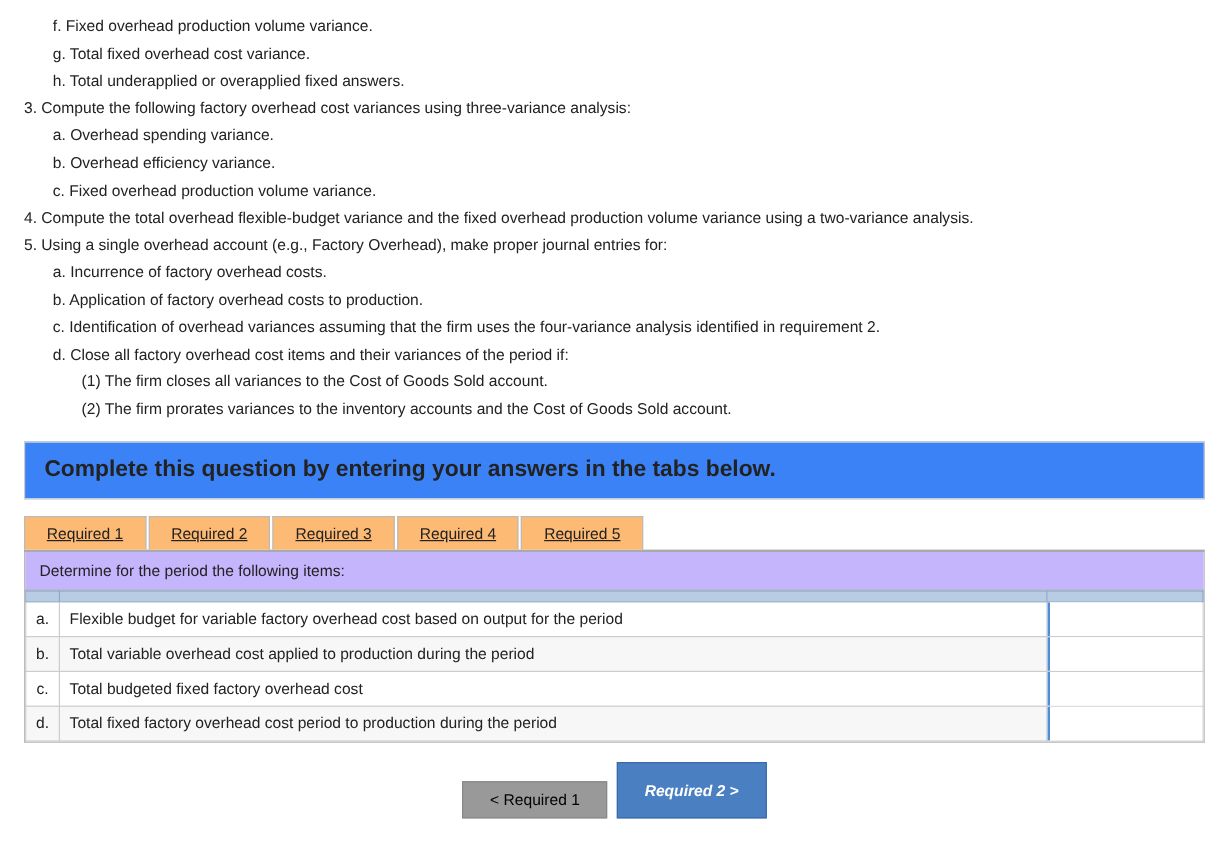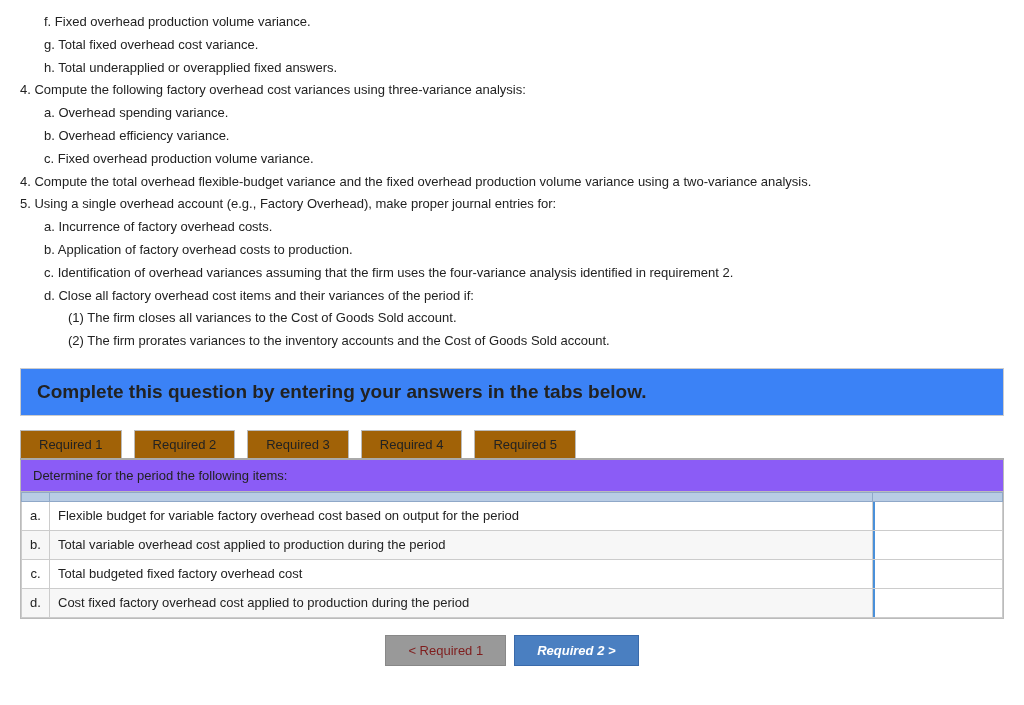--- a/index.html
+++ b/index.html
@@ -40,32 +40,33 @@
     }
     .tabs-container {
       display: flex;
       border-bottom: 2px solid #aaa;
       margin-bottom: 0;
     }
     .tab {
       border: 1px solid #bbb;
       border-bottom: none;
       padding: 6px 18px;
-      margin-right: 12px;
+      margin-right: 2px;
       cursor: pointer;
-      background: #a16207;
+      background: #fdba74;
       font-size: 13px;
       color: #222;
+      text-decoration: underline;
     }
     .tab-content {
       border: 1px solid #bbb;
       border-top: none;
     }
     .tab-description {
-      background: #8b5cf6;
+      background: #c4b5fd;
       padding: 8px 12px;
       font-size: 13px;
       border-bottom: 1px solid #bbb;
     }
     .table-area {
       width: 100%;
     }
     .data-table {
       width: 100%;
       border-collapse: collapse;
@@ -120,41 +121,42 @@
       margin-top: 16px;
     }
     .nav-btn {
       padding: 7px 22px;
       font-size: 13px;
       cursor: pointer;
       border: 1px solid #888;
     }
     .nav-btn.prev {
       background: #999;
-      color: #7f1d1d;
+      color: #000000;
       border-color: #888;
+      margin-top: 16px;
     }
     .nav-btn.next {
       background: #4a7fc1;
       color: #fff;
       border-color: #3a6aaa;
       font-weight: bold;
       font-style: italic;
     }
   </style>
 </head>
 <body>
 
 <div class="page-wrapper">
 
   <div class="instructions">
     <p class="indent1">f. Fixed overhead production volume variance.</p>
     <p class="indent1">g. Total fixed overhead cost variance.</p>
     <p class="indent1">h. Total underapplied or overapplied fixed answers.</p>
-    <p class="numbered">4. Compute the following factory overhead cost variances using three-variance analysis:</p>
+    <p class="numbered">3. Compute the following factory overhead cost variances using three-variance analysis:</p>
     <p class="indent1">a. Overhead spending variance.</p>
     <p class="indent1">b. Overhead efficiency variance.</p>
     <p class="indent1">c. Fixed overhead production volume variance.</p>
     <p class="numbered">4. Compute the total overhead flexible-budget variance and the fixed overhead production volume variance using a two-variance analysis.</p>
     <p class="numbered">5. Using a single overhead account (e.g., Factory Overhead), make proper journal entries for:</p>
     <p class="indent1">a. Incurrence of factory overhead costs.</p>
     <p class="indent1">b. Application of factory overhead costs to production.</p>
     <p class="indent1">c. Identification of overhead variances assuming that the firm uses the four-variance analysis identified in requirement 2.</p>
     <p class="indent1">d. Close all factory overhead cost items and their variances of the period if:</p>
     <p class="indent2">(1) The firm closes all variances to the Cost of Goods Sold account.</p>
@@ -197,21 +199,21 @@
               <td class="label-cell">Total variable overhead cost applied to production during the period</td>
               <td class="input-cell"><input type="text" style=""></td>
             </tr>
             <tr>
               <td class="letter-cell">c.</td>
               <td class="label-cell">Total budgeted fixed factory overhead cost</td>
               <td class="input-cell"><input type="text" style=""></td>
             </tr>
             <tr>
               <td class="letter-cell">d.</td>
-              <td class="label-cell">Cost fixed factory overhead cost applied to production during the period</td>
+              <td class="label-cell">Total fixed factory overhead cost period to production during the period</td>
               <td class="input-cell"><input type="text" style=""></td>
             </tr>
           </tbody>
       </table>
     </div>
   </div>
 
   <div class="navigation-bar">
     <button class="nav-btn prev">&lt; Required 1</button>
     <button class="nav-btn next">Required 2 &gt;</button>

